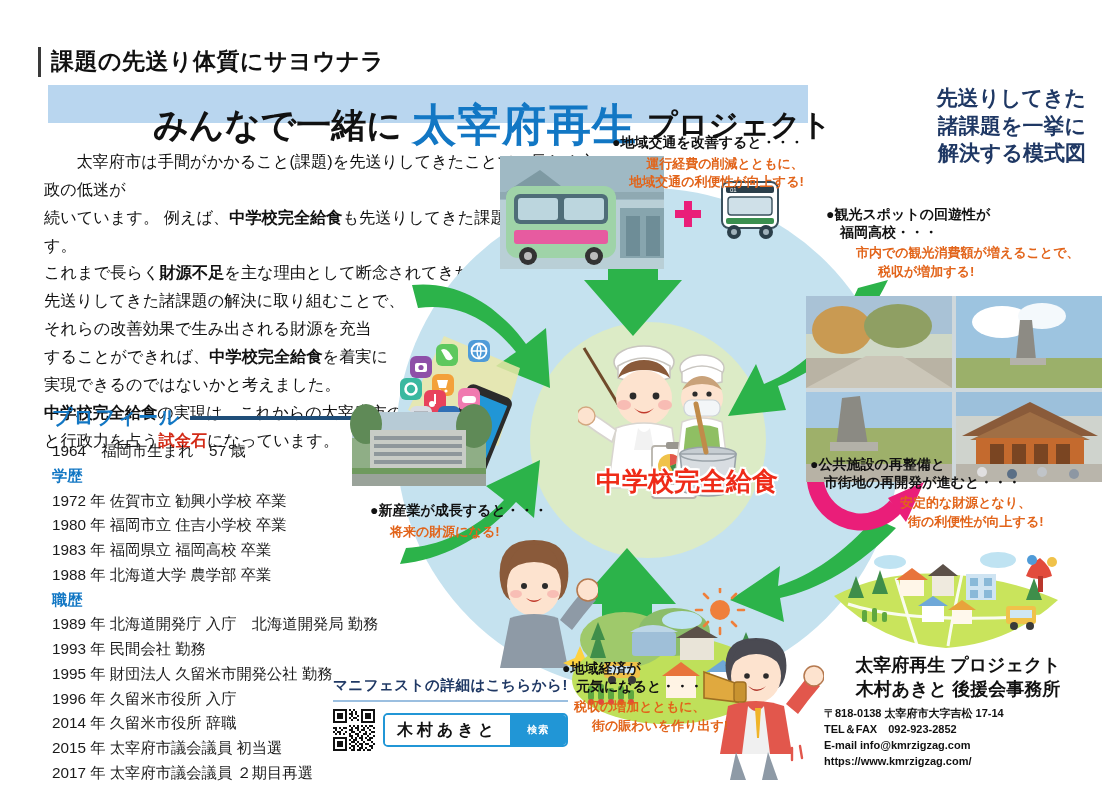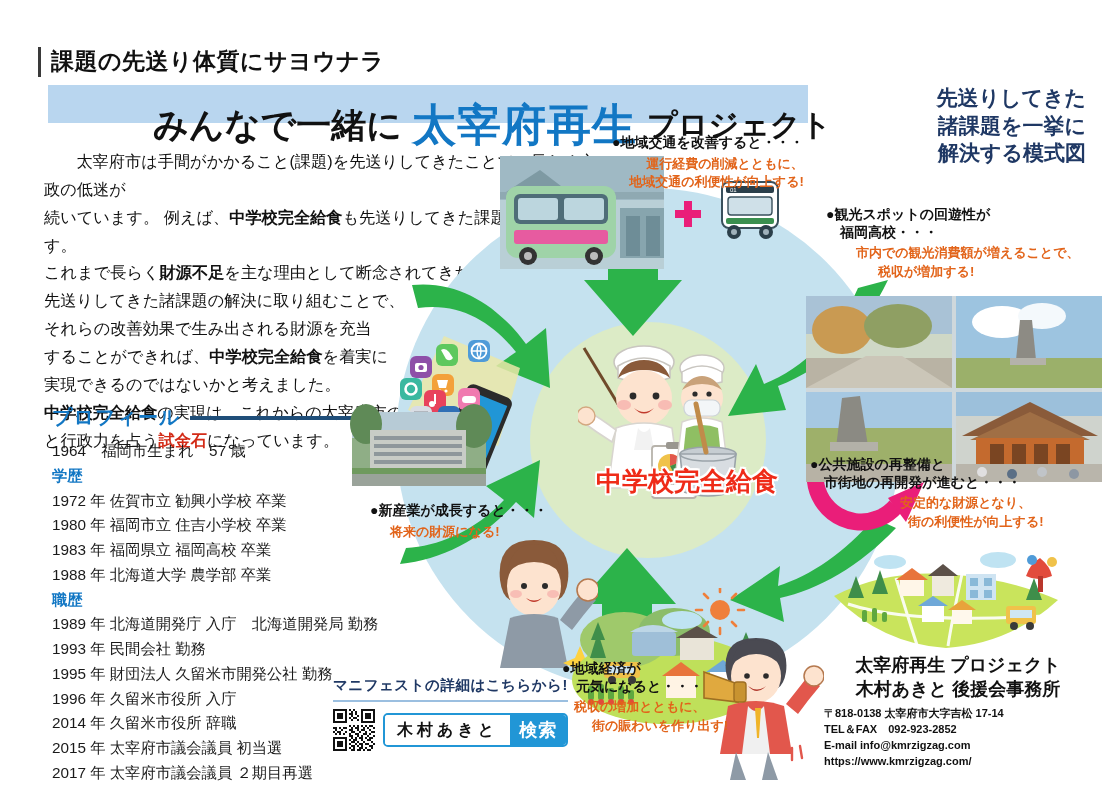--- a/index.html
+++ b/index.html
@@ -45,22 +45,22 @@
 
   
   .manifesto{position:absolute;left:333px;top:676px;width:245px;}
   .mani-label{font-size:14.5px;font-weight:bold;color:#1f3864;border-bottom:2px solid #9bbfe0;
               padding-bottom:5px;display:inline-block;letter-spacing:0.5px;}
   .search-row{margin-top:7px;display:flex;align-items:center;gap:8px;}
   .qrcode{width:42px;height:42px;flex:none;}
   .searchbox{display:flex;border:2px solid #2196d6;border-radius:5px;overflow:hidden;height:30px;background:#fff;}
   .search-field{padding:0 12px;display:flex;align-items:center;font-size:16px;font-weight:bold;
                 color:#111;letter-spacing:4px;background:#fff;}
-  .search-btn{background:#2196d6;color:#fff;font-size:18px;font-weight:bold;
-              display:flex;align-items:center;padding:0 9px;letter-spacing:1px;}
+  .search-btn{background:#2196d6;color:#fff;font-size:10px;font-weight:bold;
+              display:flex;align-items:center;padding:0 17px;letter-spacing:1px;}
 
   
   .diagram{position:absolute;left:340px;top:130px;width:778px;height:661px;}
   .diagram svg.base{position:absolute;left:0;top:0;}
 
   .dlabel{position:absolute;white-space:nowrap;}
   .dlabel .hd{font-size:14px;font-weight:bold;color:#111;line-height:1.26;}
   .dlabel .sub{font-size:13px;font-weight:bold;color:#e2641a;line-height:1.42;margin-top:3px;}
   .ta-r{text-align:right;}
 

